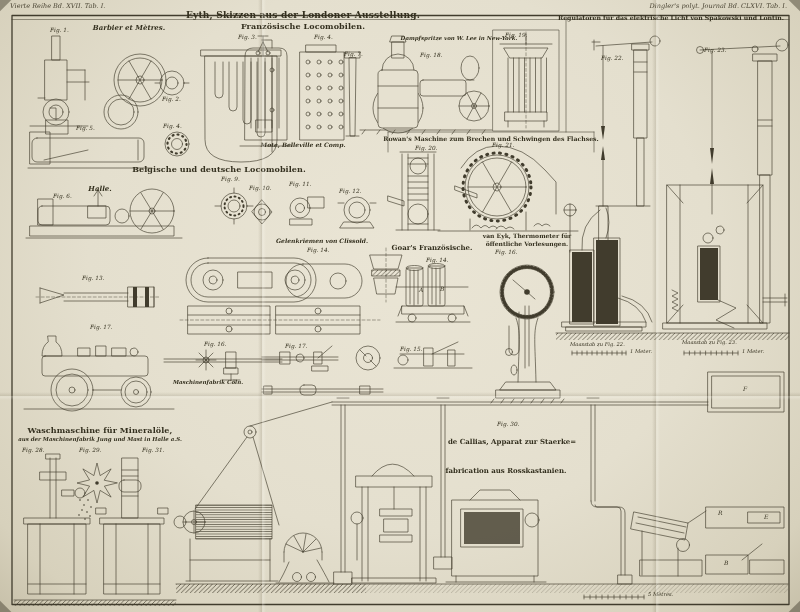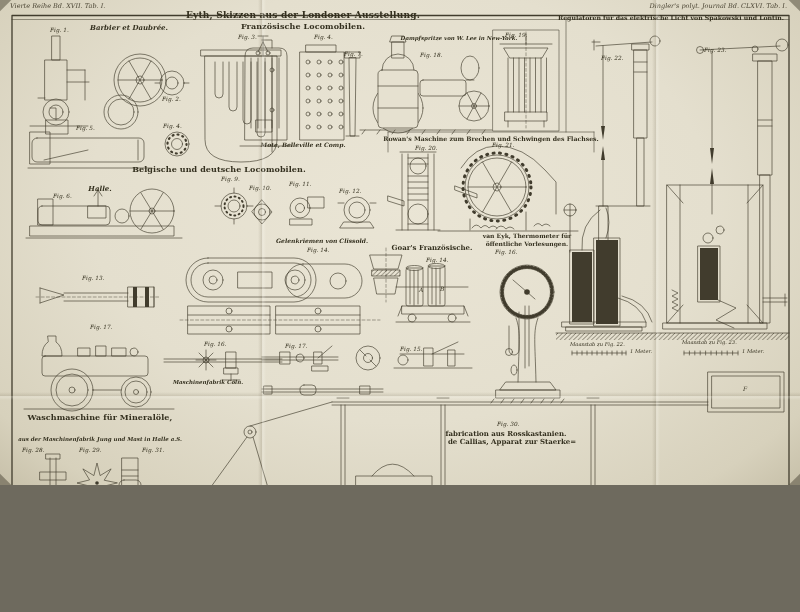--- a/index.html
+++ b/index.html
@@ -1,16 +1,16 @@
 <!DOCTYPE html>
 <html><head>
 <meta charset="utf-8">
 <style>
   html,body{margin:0;padding:0;background:#6e6a5e;}
-  .stage{position:relative;width:800px;height:485px;overflow:hidden;
+  .stage{position:relative;width:800px;height:612px;overflow:hidden;
          background:radial-gradient(ellipse at 50% 42%, #eae5d5 0%, #e4dfce 55%, #d7d1bc 88%, #c7c0a9 100%);
          font-family:"DejaVu Serif", serif;}
   .corner{position:absolute;width:16px;height:16px;background:#55503f;opacity:.55}
   .c-tl{top:-8px;left:-8px;transform:rotate(45deg)}
   .c-tr{top:-8px;right:-8px;transform:rotate(45deg)}
   .c-bl{bottom:-8px;left:-8px;transform:rotate(45deg)}
   .c-br{bottom:-8px;right:-8px;transform:rotate(45deg)}
   .crease-v{position:absolute;top:0;bottom:0;width:8px;
     background:linear-gradient(90deg,transparent,rgba(92,82,58,.16) 45%,rgba(255,255,248,.28) 58%,transparent)}
   .crease-h{position:absolute;left:0;right:0;height:8px;
@@ -506,36 +506,36 @@
     <rect class="pd" x="176" y="584" width="612" height="9" opacity=".4"></rect>
     <rect class="pd" x="176" y="584" width="190" height="9" opacity=".85"></rect>
   </g>
 </svg>
 
   <span class="lbl mg" style="left:10px;top:3px">Vierte Reihe Bd. XVII. Tab. I.</span>
   <span class="lbl mg" style="right:13px;top:3px">Dingler's polyt. Journal Bd. CLXVI. Tab. I.</span>
 
   <span class="lbl t1 c" style="left:303px;top:11px">Eyth, Skizzen aus der Londoner Ausstellung.</span>
   <span class="lbl t2 c" style="left:303px;top:22px">Französische Locomobilen.</span>
-  <span class="lbl mk c" style="left:129px;top:24px">Barbier et Daubrée.</span>
+  <span class="lbl mk c" style="left:129px;top:24px">Barbier et Mètres.</span>
   <span class="lbl itc c" style="left:303px;top:142px">Mote, Belleville et Comp.</span>
   <span class="lbl its c" style="left:459px;top:36px">Dampfspritze von W. Lee in New-York.</span>
   <span class="lbl t4 c" style="left:671px;top:15px">Regulatoren für das elektrische Licht von Spakowski und Lontin.</span>
   <span class="lbl t2 c" style="left:219px;top:165px">Belgische und deutsche Locomobilen.</span>
   <span class="lbl mk c" style="left:100px;top:185px">Halle.</span>
   <span class="lbl itc c" style="left:322px;top:238px">Gelenkriemen von Clissold.</span>
   <span class="lbl t4 c" style="left:491px;top:136px">Rowan's Maschine zum Brechen und Schwingen des Flachses.</span>
   <span class="lbl t3 c" style="left:432px;top:244px">Goar's Französische.</span>
   <span class="lbl t5 c" style="left:527px;top:233px">van Eyk, Thermometer für</span>
   <span class="lbl t5 c" style="left:527px;top:241px">öffentliche Vorlesungen.</span>
   <span class="lbl its c" style="left:208px;top:380px">Maschinenfabrik Cöln.</span>
-  <span class="lbl t2 c" style="left:100px;top:413px">Waschmaschine für Mineralöle,</span>
+  <span class="lbl t2 c" style="left:100px;top:426px">Waschmaschine für Mineralöle,</span>
   <span class="lbl its c" style="left:100px;top:437px">aus der Maschinenfabrik Jung und Mast in Halle a.S.</span>
   <span class="lbl t3 c" style="left:512px;top:438px">de Callias, Apparat zur Staerke=</span>
-  <span class="lbl t3 c" style="left:506px;top:430px">fabrication aus Rosskastanien.</span>
+  <span class="lbl t3 c" style="left:506px;top:467px">fabrication aus Rosskastanien.</span>
 
   <span class="lbl fig" style="left:50px;top:28px">Fig. 1.</span>
   <span class="lbl fig" style="left:162px;top:97px">Fig. 2.</span>
   <span class="lbl fig" style="left:238px;top:35px">Fig. 3.</span>
   <span class="lbl fig" style="left:314px;top:35px">Fig. 4.</span>
   <span class="lbl fig" style="left:163px;top:124px">Fig. 4.</span>
   <span class="lbl fig" style="left:76px;top:126px">Fig. 5.</span>
   <span class="lbl fig" style="left:53px;top:194px">Fig. 6.</span>
   <span class="lbl fig" style="left:344px;top:52px">Fig. 7.</span>
   <span class="lbl fig" style="left:221px;top:177px">Fig. 9.</span>

